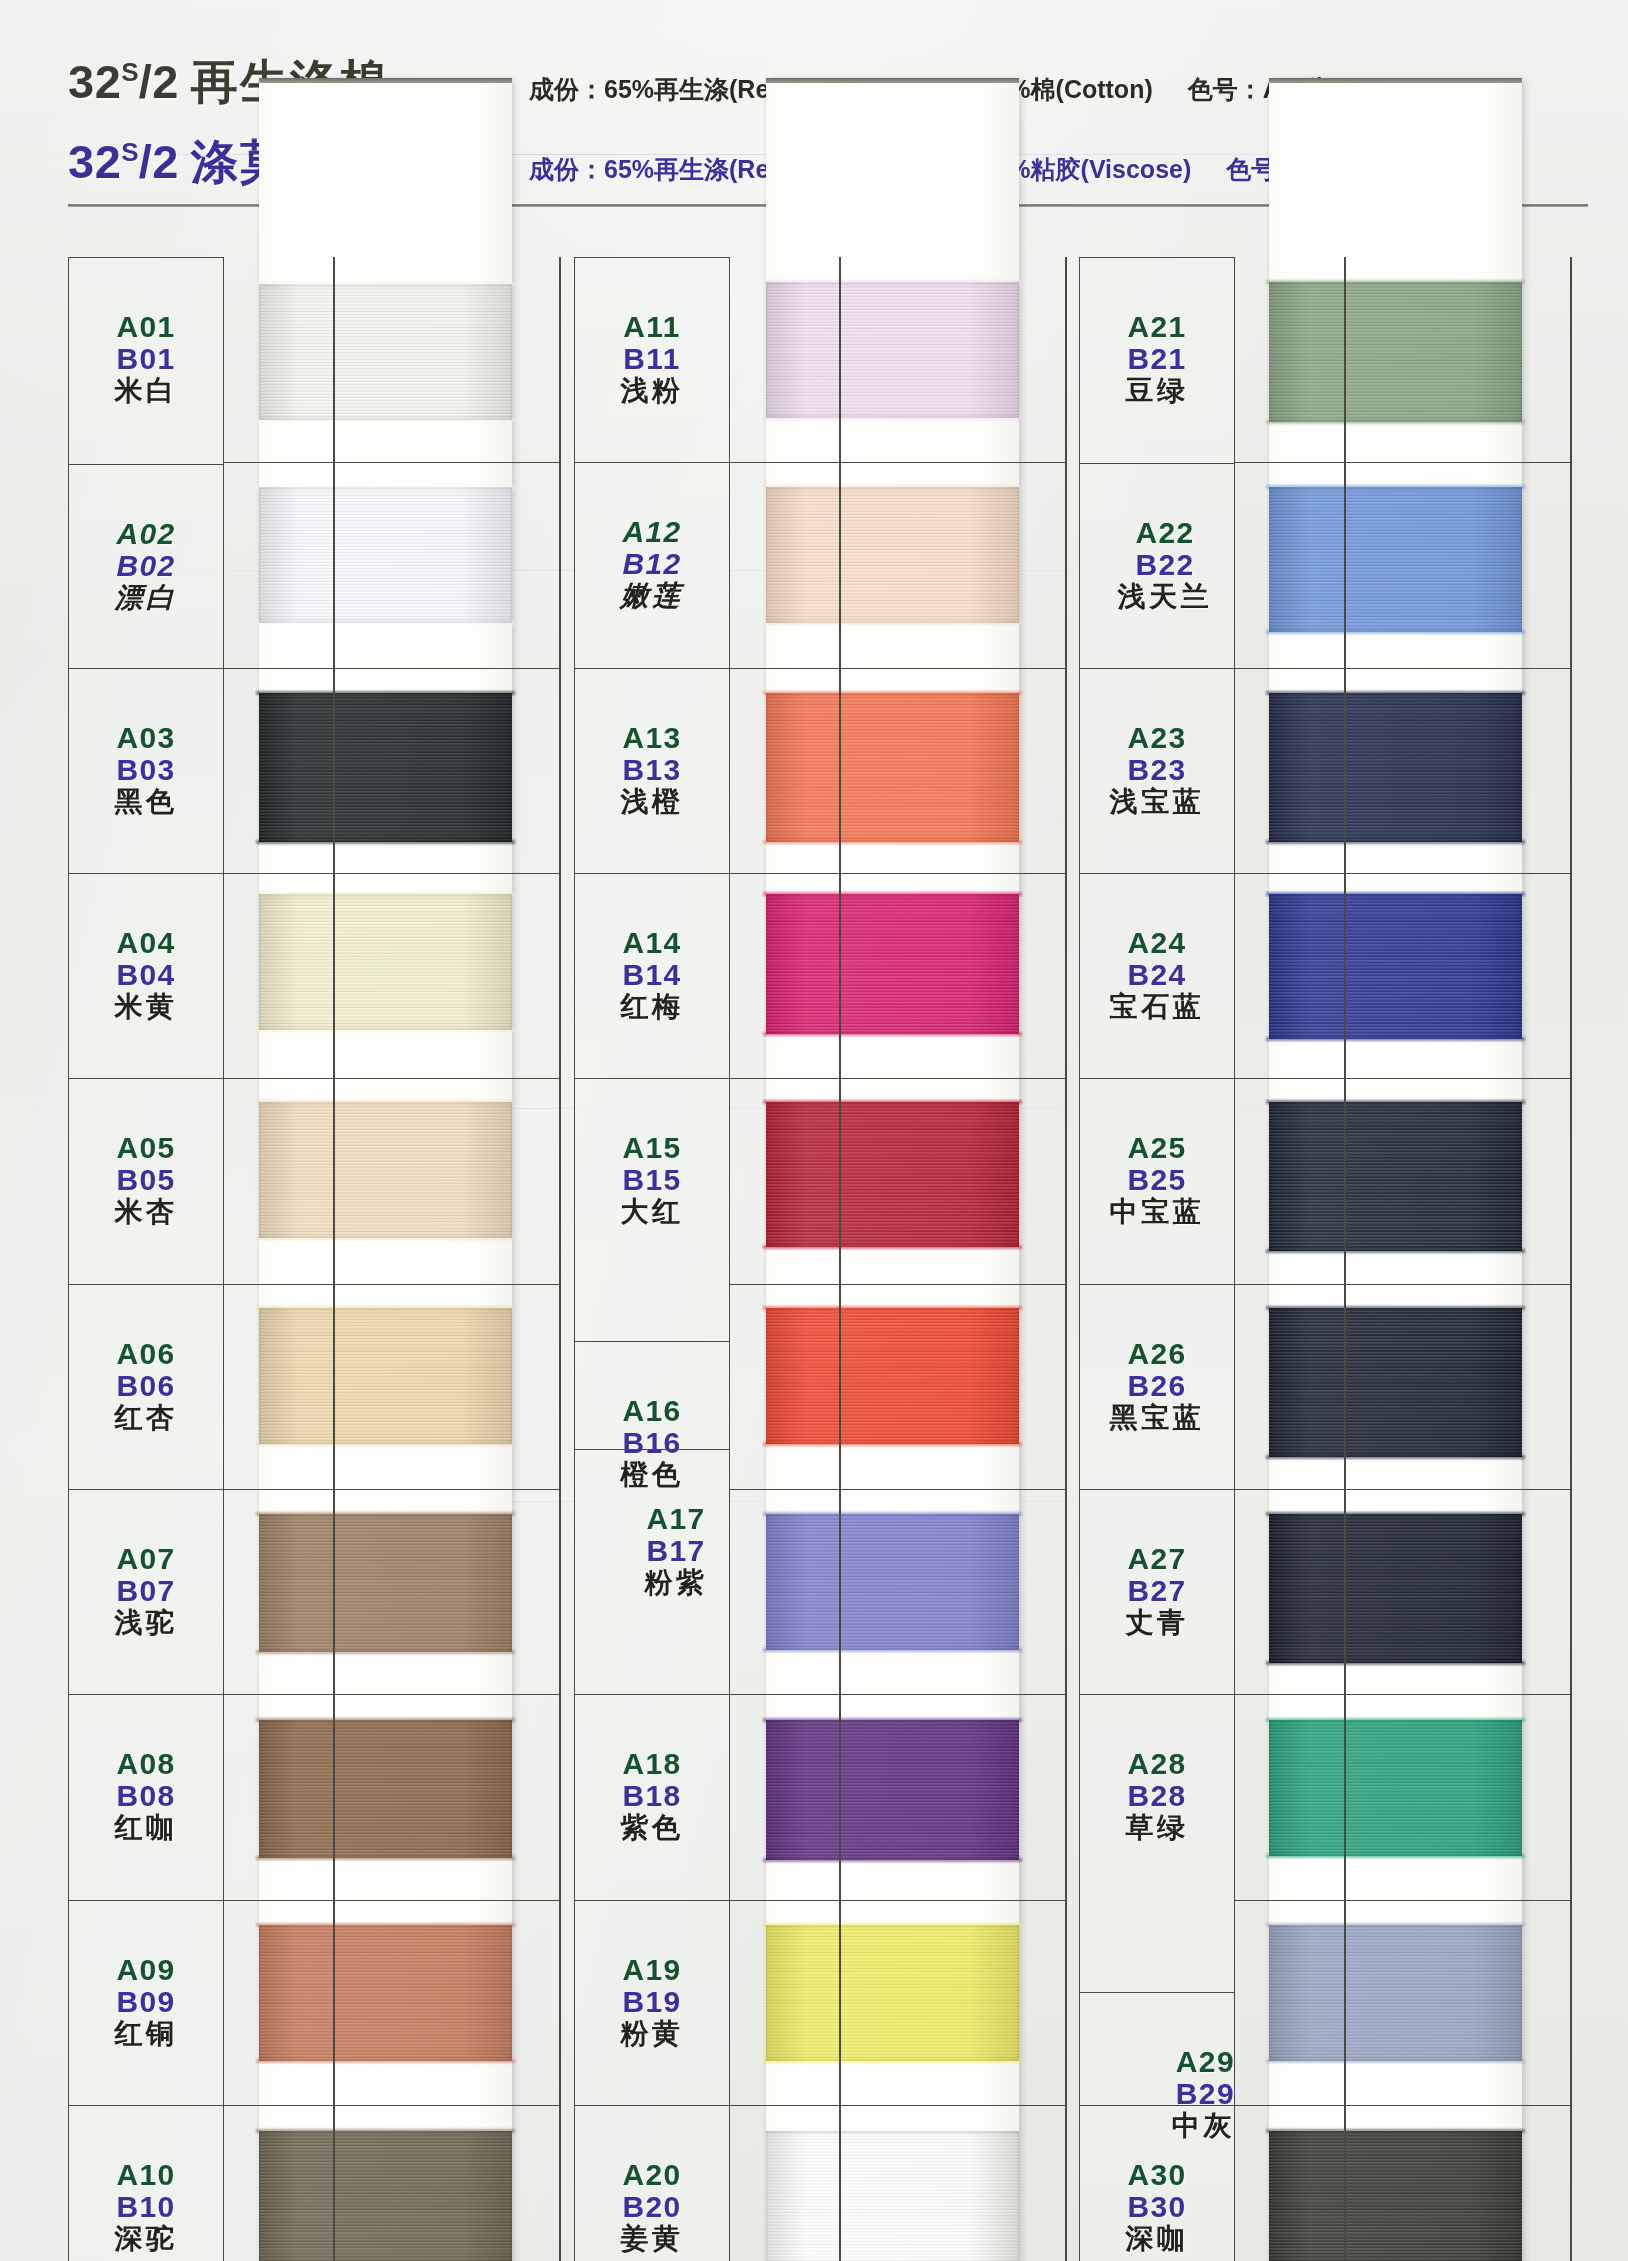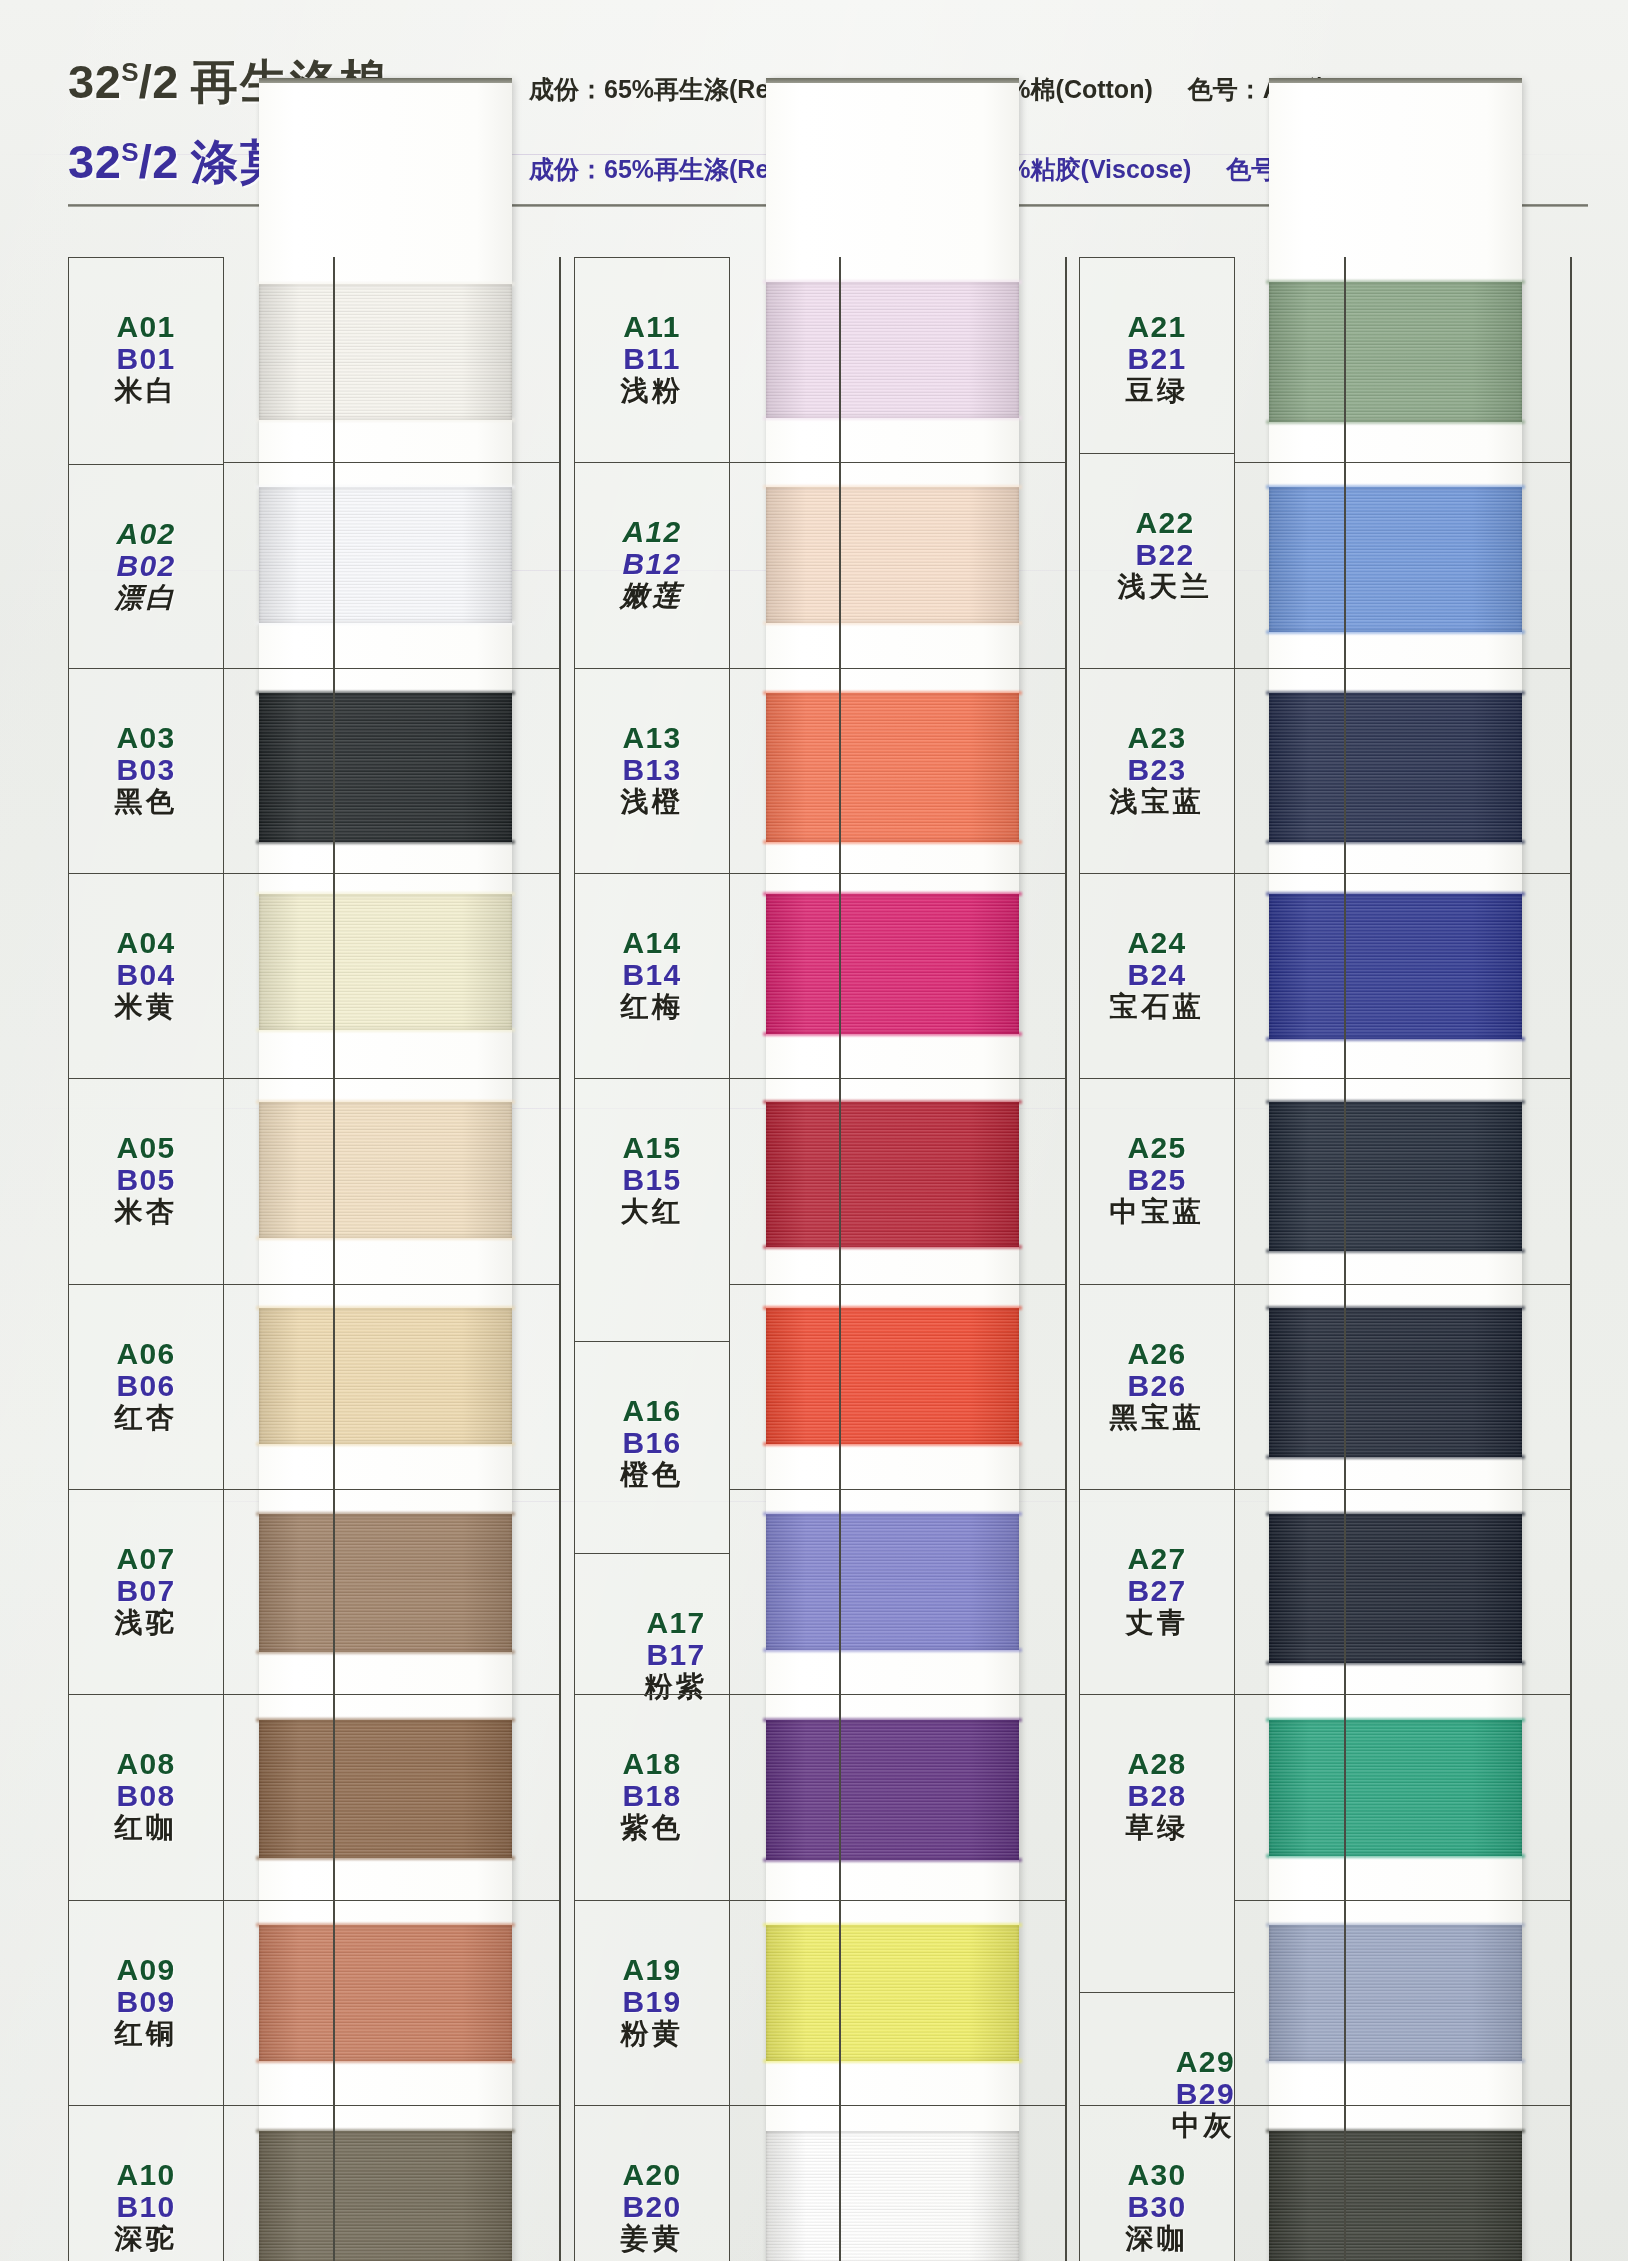--- a/index.html
+++ b/index.html
@@ -370,21 +370,21 @@
         <div class="name-cn">大红</div>
       </div>
       <div class="rowrule" style="top: 1027px;"></div>
       <div class="cell" style="top: 1084px;">
         <div class="hr"></div>
         <div class="code-a">A16</div>
         <div class="code-b">B16</div>
         <div class="name-cn">橙色</div>
       </div>
       <div class="rowrule" style="top: 1232px;"></div>
-      <div class="cell" style="top: 1296px; padding-left: 48px;">
+      <div class="cell" style="top: 1192px; padding-left: 48px;">
         <div class="hr"></div>
         <div class="code-a">A17</div>
         <div class="code-b">B17</div>
         <div class="name-cn">粉紫</div>
       </div>
       <div class="rowrule" style="top: 1437px;"></div>
       <div class="cell" style="top: 1437px;">
         <div class="hr"></div>
         <div class="code-a">A18</div>
         <div class="code-b">B18</div>
@@ -450,21 +450,21 @@
       </div>
       <div class="labelcol"></div>
       <div class="labelcol-right"></div>
       <div class="labelcol-right2"></div>
       <div class="cell" style="top: 0px;">
         <div class="code-a">A21</div>
         <div class="code-b">B21</div>
         <div class="name-cn">豆绿</div>
       </div>
       <div class="rowrule" style="top: 205px;"></div>
-      <div class="cell" style="top: 196px; padding-left: 16px;">
+      <div class="cell" style="top: 206px; padding-left: 16px;">
         <div class="hr"></div>
         <div class="code-a">A22</div>
         <div class="code-b">B22</div>
         <div class="name-cn">浅天兰</div>
       </div>
       <div class="rowrule" style="top: 411px;"></div>
       <div class="cell" style="top: 411px;">
         <div class="hr"></div>
         <div class="code-a">A23</div>
         <div class="code-b">B23</div>

